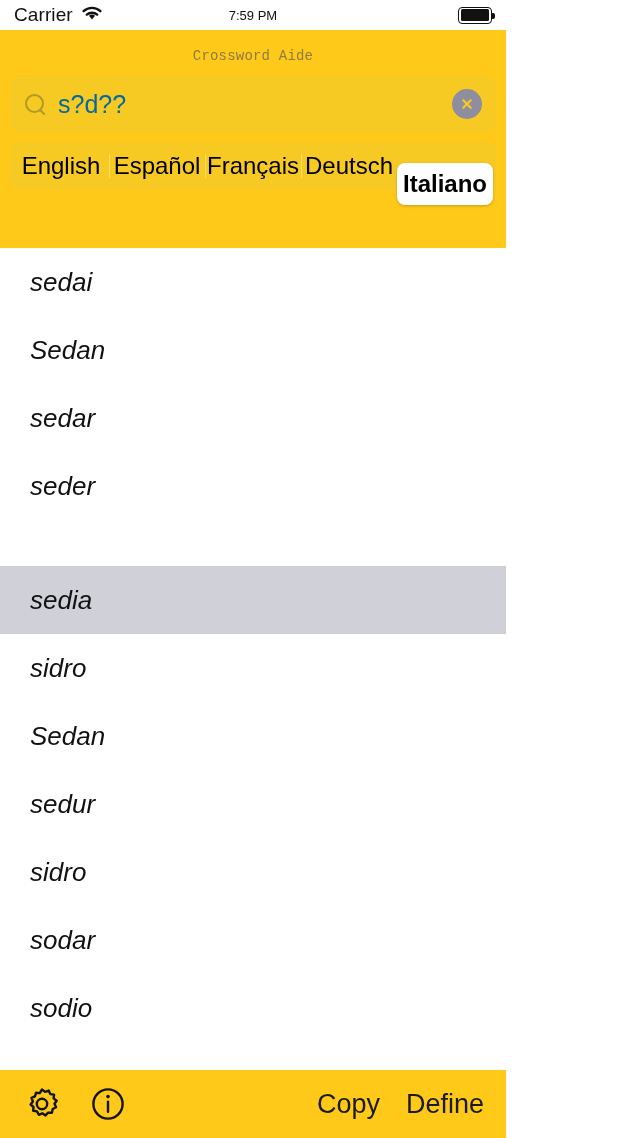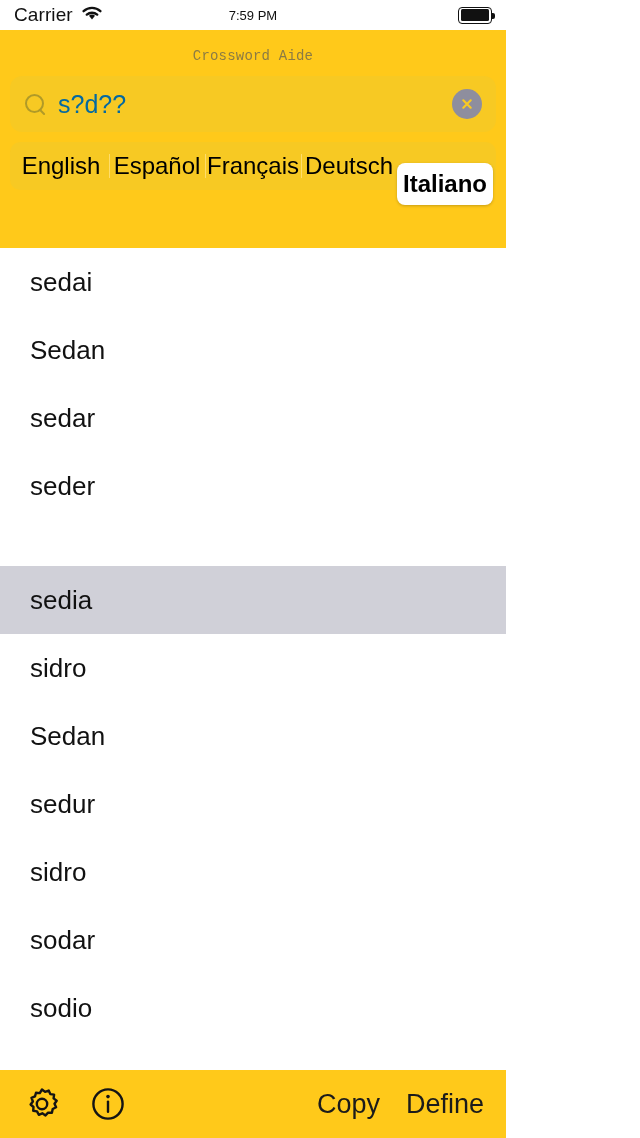--- a/index.html
+++ b/index.html
@@ -108,20 +108,21 @@
     z-index:2;
     margin-top:36px;
   }
   .seg.selected::before, .seg.selected + .seg::before { display:none; }
 
   
   .list {
     flex:1 1 auto;
     background:#ffffff;
     overflow:hidden;
+    font-style:italic;
   }
   .row {
     height:68px;
     display:flex; align-items:center;
     padding-left:30px;
     font-size:26px; color:#111;
   }
   .row.selected { background:#D0D0D8;margin-top:46px; }
 
   

